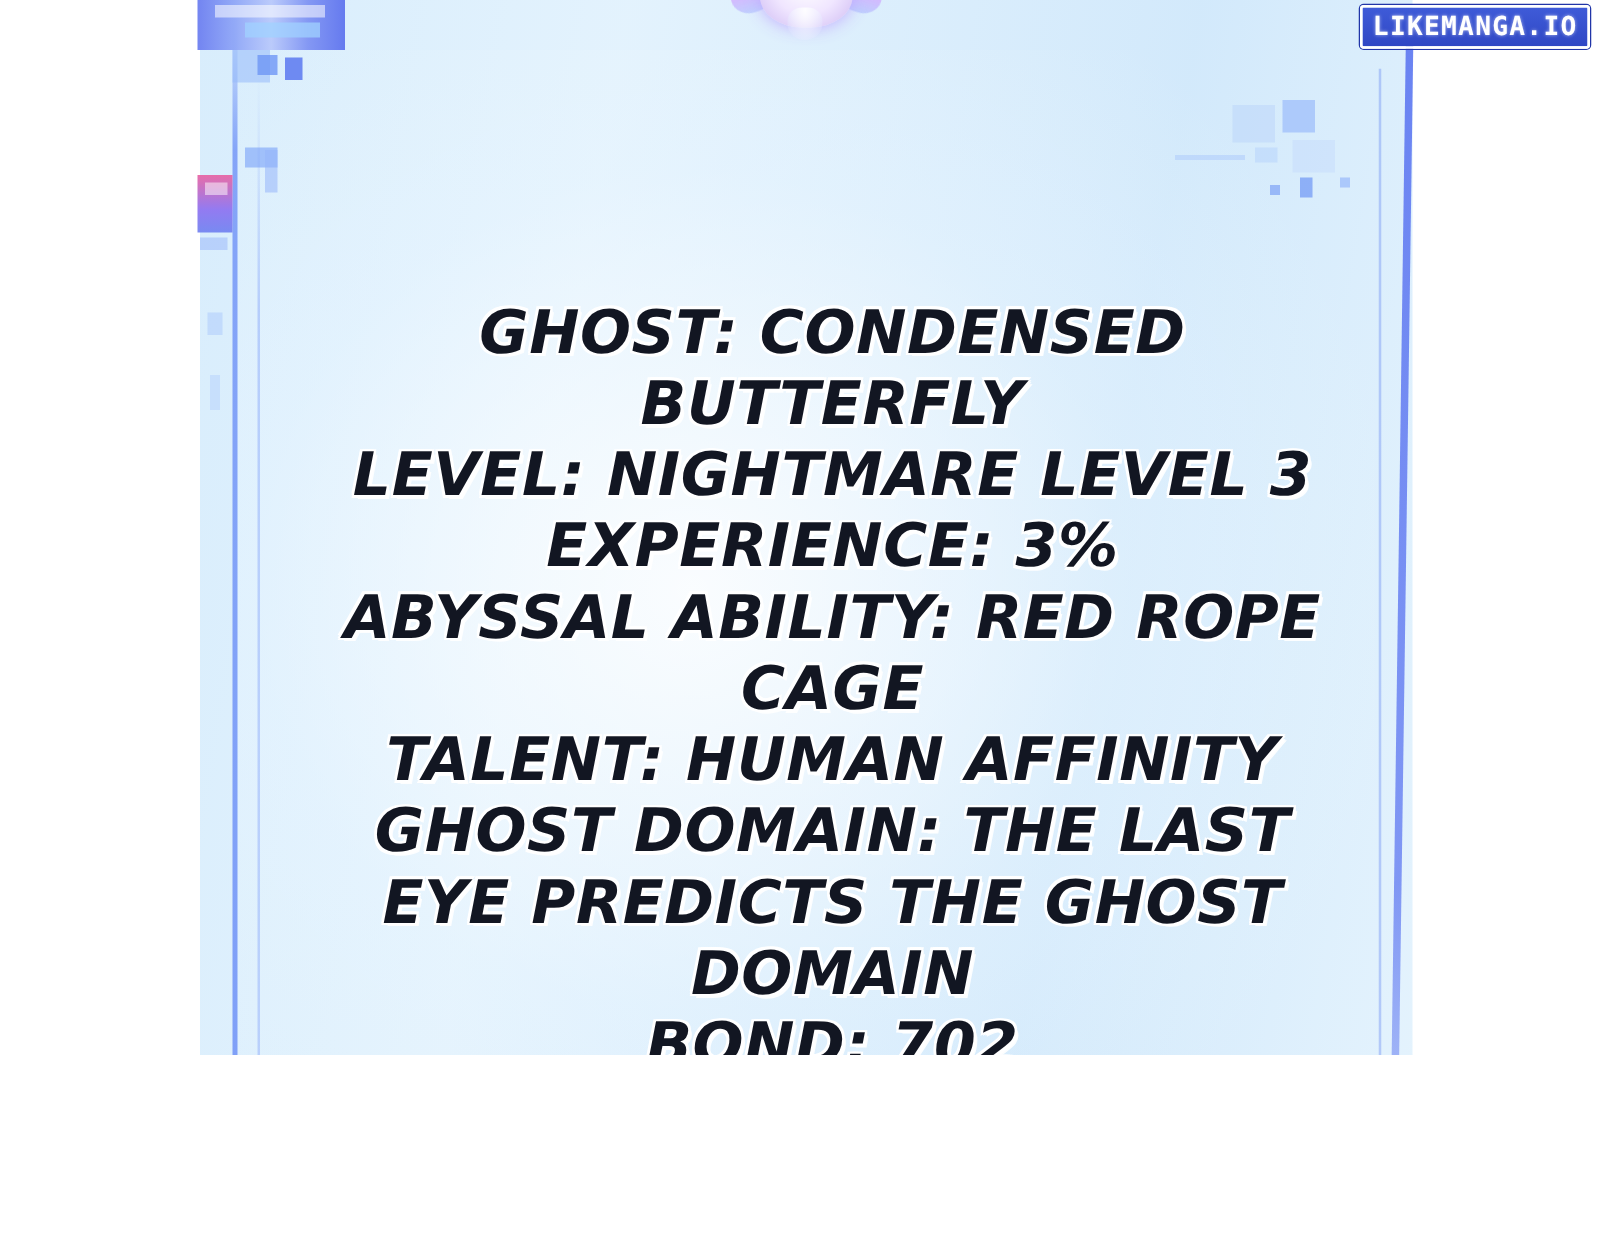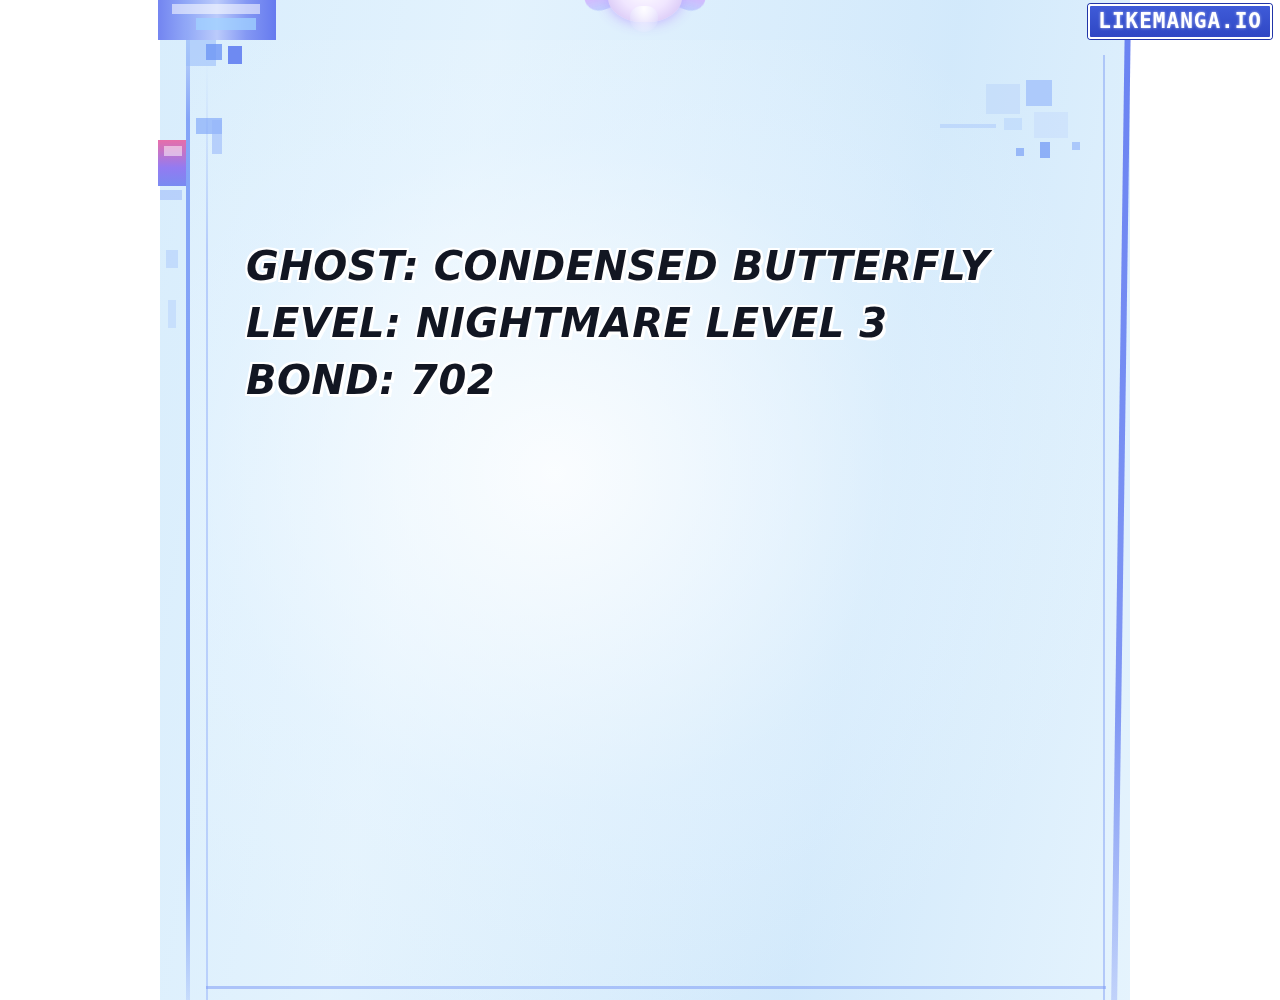--- a/index.html
+++ b/index.html
@@ -3,24 +3,25 @@
 <meta charset="utf-8">
 <style>
   html, body {
     margin: 0;
     padding: 0;
     background: #ffffff;
   }
   #page {
     position: relative;
     width: 1280px;
-    height: 1000px;
+    height: 844px;
     overflow: hidden;
     background: #ffffff;
     font-family: "DejaVu Sans", sans-serif;
+    text-align: center;
   }
 
   
   .panel {
     position: absolute;
     left: 160px;
     top: 0;
     width: 970px;
     height: 1000px;
     background:
@@ -160,21 +161,21 @@
   .stats {
     position: absolute;
     left: 246px;
     top: 238px;
     width: 840px;
   }
   .stat-line {
     font-family: "DejaVu Sans", sans-serif;
     font-weight: bold;
     font-style: italic;
-    font-size: 40px;
+    font-size: 48px;
     line-height: 57px;
     letter-spacing: 0.5px;
     color: #121622;
     text-transform: uppercase;
     white-space: pre-wrap;
     text-shadow:
       2px 0 0 #ffffff, -2px 0 0 #ffffff, 0 2px 0 #ffffff, 0 -2px 0 #ffffff,
       2px 2px 0 #ffffff, -2px 2px 0 #ffffff, 2px -2px 0 #ffffff, -2px -2px 0 #ffffff,
       3px 3px 0 rgba(255,255,255,.9);
   }
@@ -223,16 +224,20 @@
     <div class="tuft"></div>
   </div>
 
   <div class="watermark">
     <span class="wm-text">LIKEMANGA.IO</span>
   </div>
 
   <div class="stats">
     <div class="stat-line">Ghost: Condensed Butterfly</div>
     <div class="stat-line">Level: Nightmare Level 3</div>
+    <div class="stat-line">Experience: 3%</div>
+    <div class="stat-line">Abyssal Ability: Red Rope Cage</div>
+    <div class="stat-line">Talent: Human Affinity</div>
+    <div class="stat-line">Ghost Domain: The Last Eye Predicts the Ghost Domain</div>
     <div class="stat-line">Bond: 702</div>
   </div>
 
 </div>
 
 </body></html>

